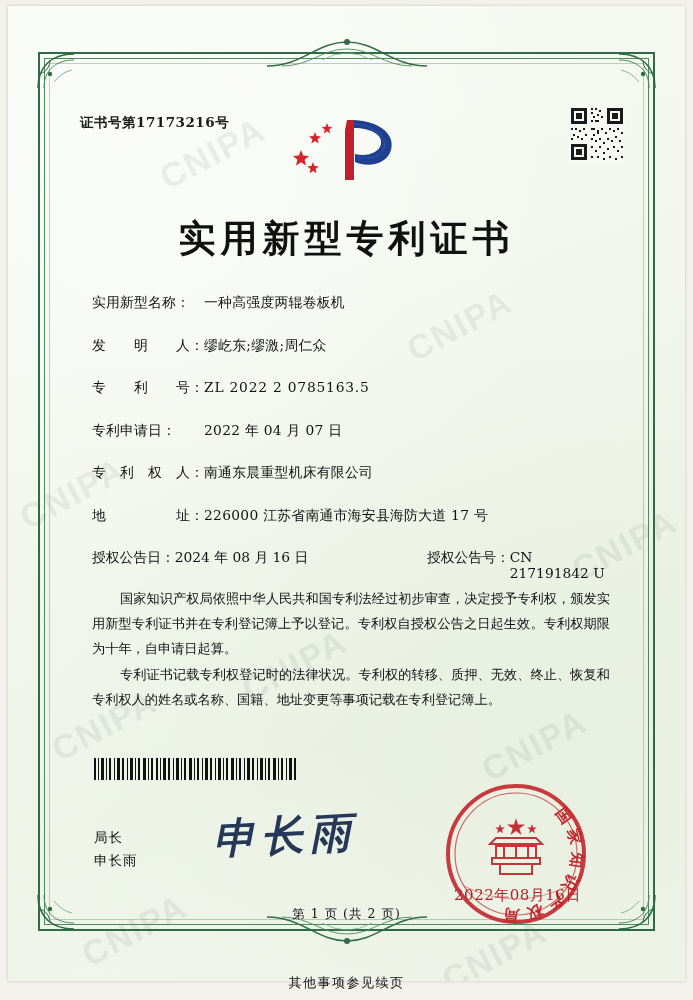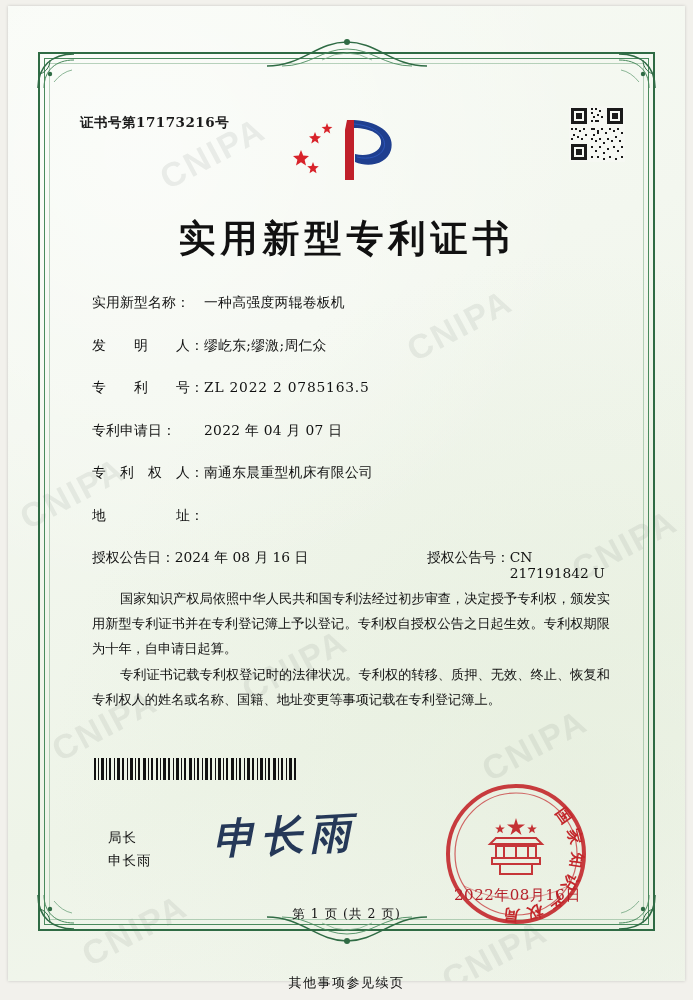--- a/index.html
+++ b/index.html
@@ -233,21 +233,20 @@
 
   
   .sig-labels {
     position: absolute;
     left: 86px;
     top: 820px;
     font-size: 13.5px;
     line-height: 23px;
     color: #111;
     letter-spacing: 1px;
-    margin-left: 14px;
   }
   .sig-script {
     position: absolute;
     left: 205px;
     top: 802px;
     font-family: "DejaVu Serif", "Liberation Serif", serif;
     font-size: 42px;
     font-style: italic;
     font-weight: 700;
     color: #15294d;
@@ -494,20 +493,21 @@
         <span>人：</span>
       </div>
       <div class="val">南通东晨重型机床有限公司</div>
     </div>
 
     <div class="field">
       <div class="lbl spread">
         <span>地</span>
         <span>址：</span>
       </div>
+      <div class="val">226000 江苏省南通市海安县海防大道 17 号</div>
     </div>
 
     <div class="field-row2">
       <div class="c1">
         <div class="lbl2">授权公告日：</div>
         <div>2024 年 08 月 16 日</div>
       </div>
       <div class="c2">
         <div class="lbl2">授权公告号：</div>
         <div>CN 217191842 U</div>

